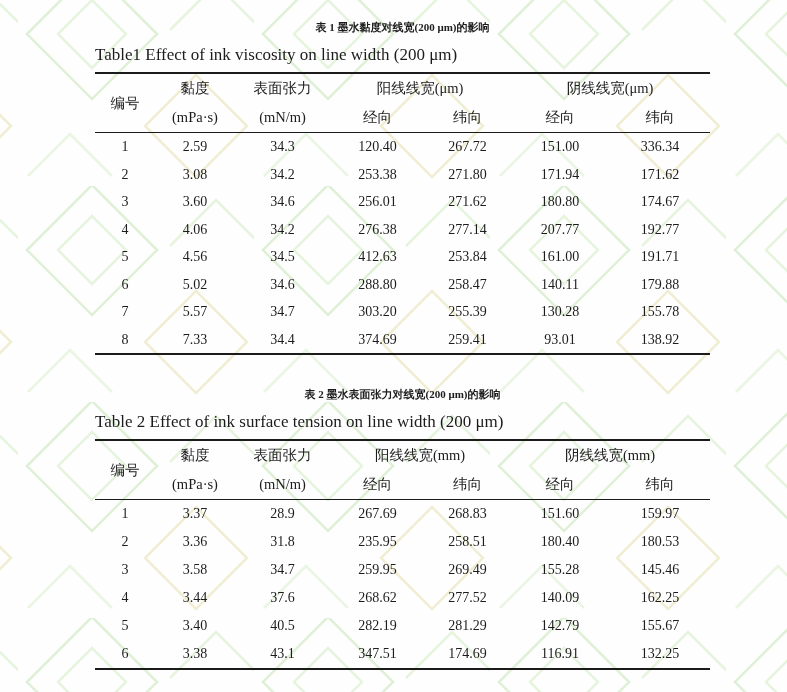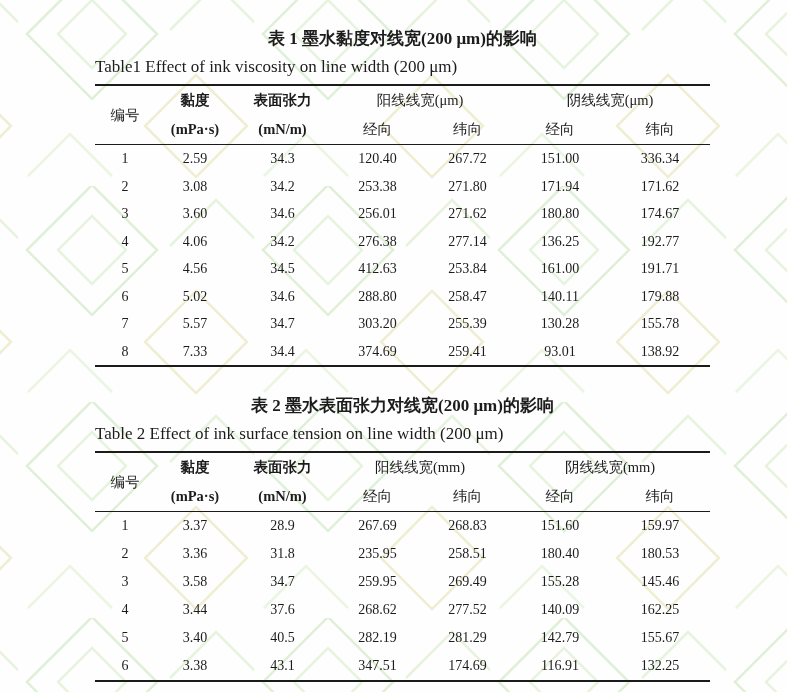--- a/index.html
+++ b/index.html
@@ -27,23 +27,23 @@
   }
   .tbl-wrap {
     width: 615px;
     margin-left: 95px;
   }
   .tbl-wrap.second {
     margin-top: 28px;
   }
   .title-cn {
     font-weight: bold;
-    font-size: 17px;
+    font-size: 11px;
     text-align: center;
-    margin: 16px 0 6px 0;
+    margin: 4px 0 6px 0;
     line-height: 22px;
   }
   .title-en {
     font-size: 17px;
     text-align: left;
     margin: 0 0 6px 0;
     line-height: 22px;
   }
   table {
     width: 100%;
@@ -59,21 +59,20 @@
     font-weight: normal;
     font-size: 14.5px;
     padding: 0;
     line-height: 29px;
     text-align: center;
     vertical-align: middle;
   }
   th .hline {
     line-height: 29px;
     height: 29px;
-    font-weight: bold;
   }
   td {
     font-size: 14px;
     text-align: center;
     vertical-align: middle;
     padding: 0;
     line-height: 27.5px;
     height: 27.5px;
   }
   .t2 td {
@@ -162,21 +161,21 @@
             <td>271.62</td>
             <td>180.80</td>
             <td>174.67</td>
           </tr>
           <tr>
             <td>4</td>
             <td>4.06</td>
             <td>34.2</td>
             <td>276.38</td>
             <td>277.14</td>
-            <td>136.25</td>
+            <td>207.77</td>
             <td>192.77</td>
           </tr>
           <tr>
             <td>5</td>
             <td>4.56</td>
             <td>34.5</td>
             <td>412.63</td>
             <td>253.84</td>
             <td>161.00</td>
             <td>191.71</td>

